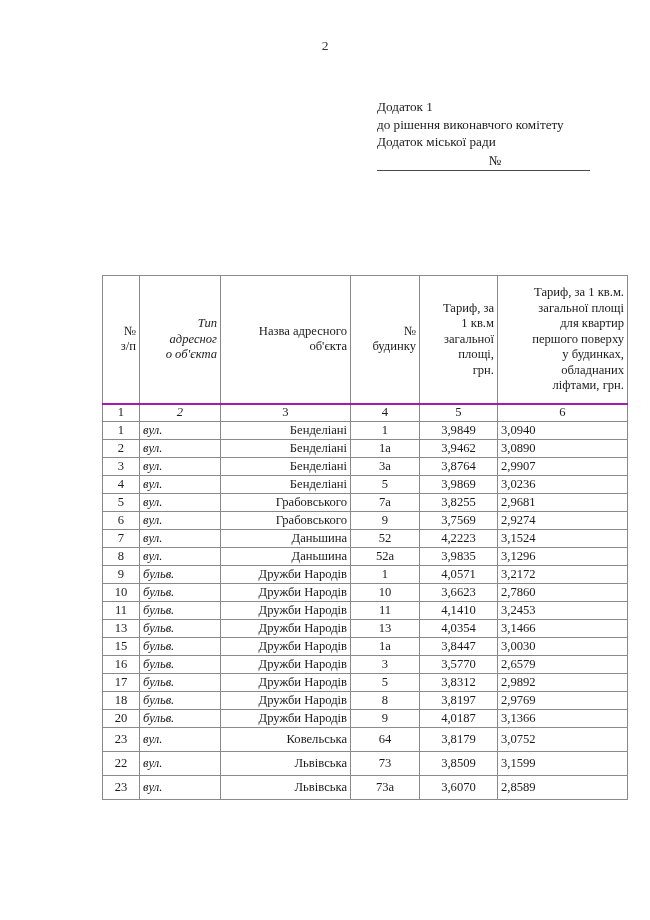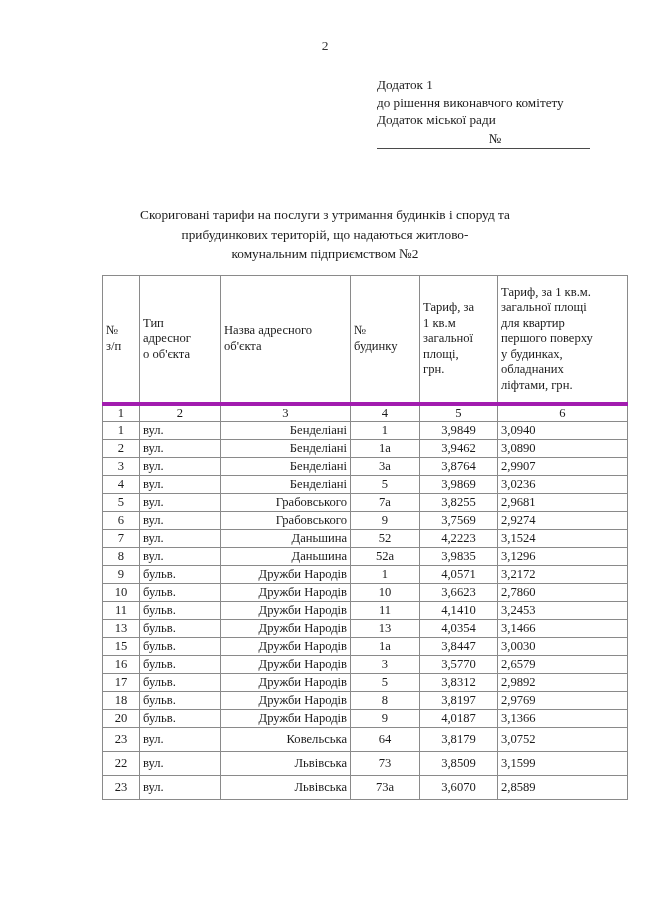--- a/index.html
+++ b/index.html
@@ -30,21 +30,21 @@
     width: 650px;
     text-align: center;
     font-size: 13.5px;
     line-height: 16px;
     color: #333;
   }
 
   
   .approval-block {
     position: absolute;
-    top: 76px;
+    top: 98px;
     left: 377px;
     width: 230px;
     font-size: 13.2px;
     line-height: 17.6px;
     color: #1b1b1b;
     white-space: nowrap;
   }
   .approval-line {
     display: block;
   }
@@ -99,45 +99,45 @@
   .tariff-table td,
   .tariff-table th {
     border: 1px solid #8a8a8a;
     padding: 0 3px;
     font-weight: normal;
     vertical-align: middle;
     box-sizing: border-box;
   }
   .tariff-table thead th {
     height: 128px;
-    text-align: left;
+    text-align: right;
     line-height: 15.5px;
     font-size: 12.6px;
-    border-bottom: 4px solid #a21caf;
+    border-bottom: 2px solid #a21caf;
   }
   .tariff-table tr.colnum td {
     height: 18px;
     text-align: center;
     font-size: 12.6px;
     border-bottom: 1px solid #8a8a8a;
   }
   .tariff-table tbody tr.data-row td {
     height: 18px;
     line-height: 17px;
     font-size: 12.6px;
   }
   .tariff-table tbody tr.data-row.tall td {
     height: 24px;
     line-height: 23px;
   }
   .tariff-table tbody tr.group-start td {
     border-top: 1.6px solid #6e6e6e;
   }
   .c-idx   { width: 37px;  text-align: center; }
-  .c-type  { width: 81px;  text-align: left; padding-left: 9px; }
+  .c-type  { width: 81px;  text-align: left; padding-left: 9px; font-style: italic; }
   .c-name  { width: 130px; text-align: right; padding-left: 9px; }
   .c-house { width: 69px;  text-align: center; }
   .c-t1    { width: 78px;  text-align: center; }
   .c-t2    { width: 130px; text-align: left; }
 
   .hdr-cell-inner { display: block; }
 </style>
 </head>
 <body>
 
@@ -148,25 +148,20 @@
   <div class="approval-block">
     <span class="approval-line">Додаток 1</span>
     <span class="approval-line">до рішення виконавчого комітету</span>
     <span class="approval-line">Додаток міської ради</span>
     <span class="approval-signature">
       <span class="rule"></span>
       <span class="num-mark">№</span>
     </span>
   </div>
 
-  <div class="doc-title">
-    <span>Скориговані тарифи на послуги з утримання будинків і споруд та</span>
-    <span>прибудинкових територій, що надаються житлово-</span>
-    <span>комунальним підприємством №2</span>
-  </div>
 
   <table class="tariff-table">
     <thead>
       <tr>
         <th class="c-idx">
             <span class="hdr-cell-inner">№<br>з/п</span>
           </th>
         <th class="c-type">
             <span class="hdr-cell-inner">Тип<br>адресног<br>о об'єкта</span>
           </th>

